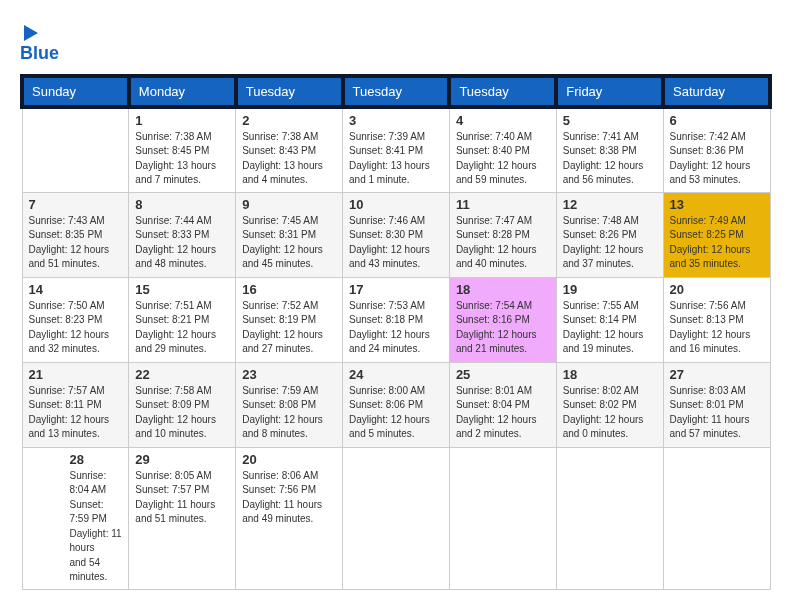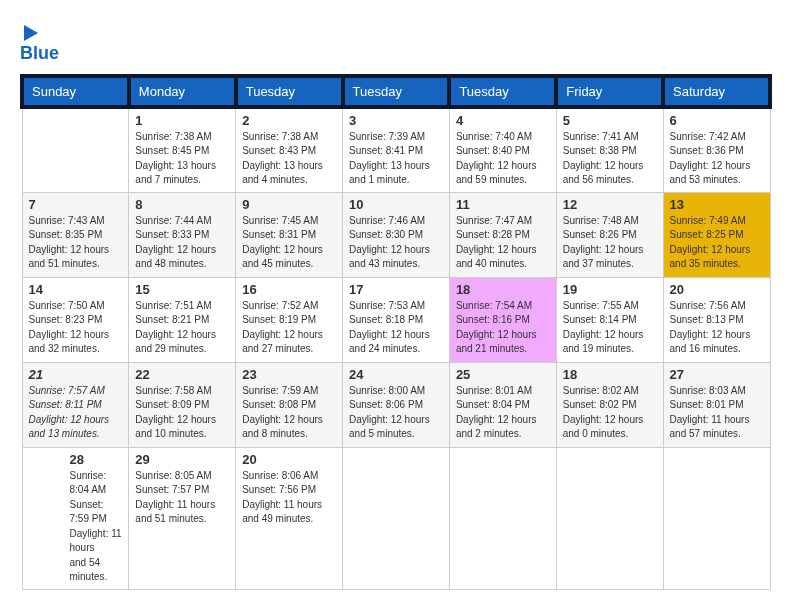--- a/index.html
+++ b/index.html
@@ -208,21 +208,21 @@
         <td style="background: rgb(255, 255, 255);">
           <span class="day-num">19</span>
           <div class="day-info">Sunrise: 7:55 AM<br>Sunset: 8:14 PM<br>Daylight: 12 hours<br>and 19 minutes.</div>
         </td>
         <td style="background: rgb(255, 255, 255);">
           <span class="day-num">20</span>
           <div class="day-info">Sunrise: 7:56 AM<br>Sunset: 8:13 PM<br>Daylight: 12 hours<br>and 16 minutes.</div>
         </td>
       </tr>
       <tr>
-        <td style="background: rgb(245, 245, 245); font-style: italic;">
+        <td style="background: rgb(245, 245, 245);">
           <span class="day-num">21</span>
           <div class="day-info">Sunrise: 7:57 AM<br>Sunset: 8:11 PM<br>Daylight: 12 hours<br>and 13 minutes.</div>
         </td>
         <td style="background: rgb(245, 245, 245);">
           <span class="day-num">22</span>
           <div class="day-info">Sunrise: 7:58 AM<br>Sunset: 8:09 PM<br>Daylight: 12 hours<br>and 10 minutes.</div>
         </td>
         <td style="background: rgb(245, 245, 245);">
           <span class="day-num">23</span>
           <div class="day-info">Sunrise: 7:59 AM<br>Sunset: 8:08 PM<br>Daylight: 12 hours<br>and 8 minutes.</div>

